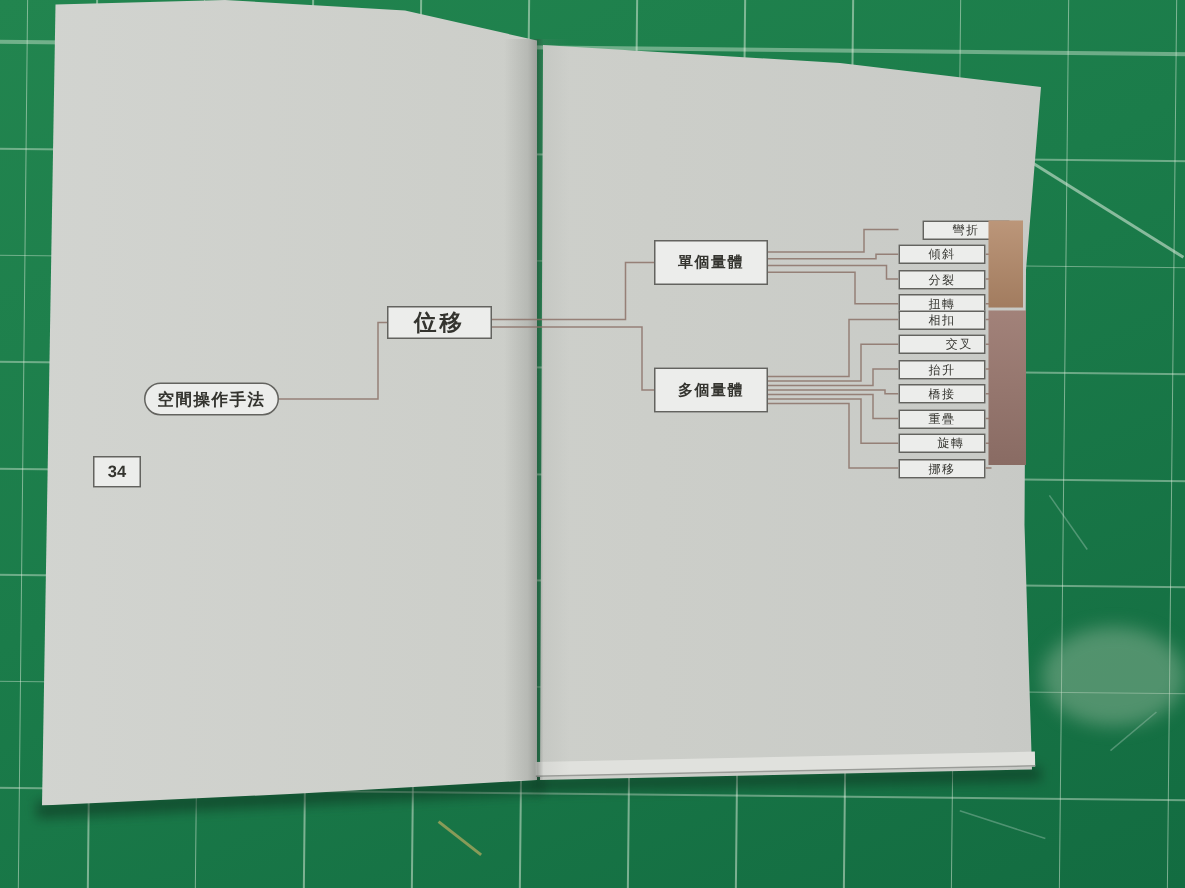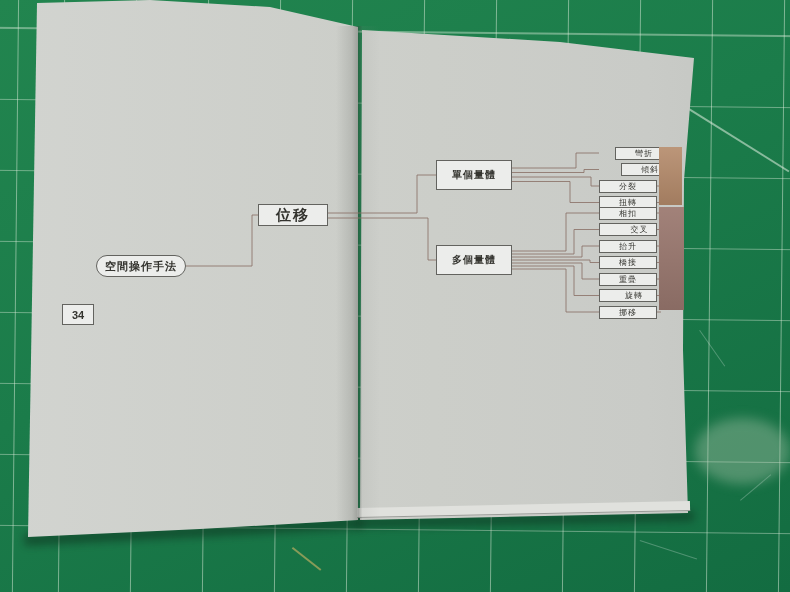--- a/index.html
+++ b/index.html
@@ -108,21 +108,21 @@
         <path d="M657 295.5 H661"></path>
         <path d="M657 312 H661"></path>
       </svg>
     <div class="node node-num">34</div>
     <div class="node node-root">空間操作手法</div>
     <div class="node node-mid">位移</div>
     <div class="node node-b1">單個量體</div>
     <div class="node node-b2">多個量體</div>
     <div id="leaves">
         <div class="node leaf" style="left: 599px; top: 146.5px; margin-left: 16px;">彎折</div>
-        <div class="node leaf" style="left: 599px; top: 163px; margin-left: 22px;">傾斜</div>
+        <div class="node leaf" style="left: 599px; top: 163px;">傾斜</div>
         <div class="node leaf" style="left: 599px; top: 179.5px;">分裂</div>
         <div class="node leaf" style="left: 599px; top: 196px;">扭轉</div>
         <div class="node leaf" style="left: 599px; top: 206.5px;">相扣</div>
         <div class="node leaf" style="left: 599px; top: 223px; padding-left: 23px;">交叉</div>
         <div class="node leaf" style="left: 599px; top: 239.5px;">抬升</div>
         <div class="node leaf" style="left: 599px; top: 256px;">橋接</div>
         <div class="node leaf" style="left: 599px; top: 272.5px;">重疊</div>
         <div class="node leaf" style="left: 599px; top: 289px; padding-left: 12px;">旋轉</div>
         <div class="node leaf" style="left: 599px; top: 305.5px;">挪移</div>
       </div>

